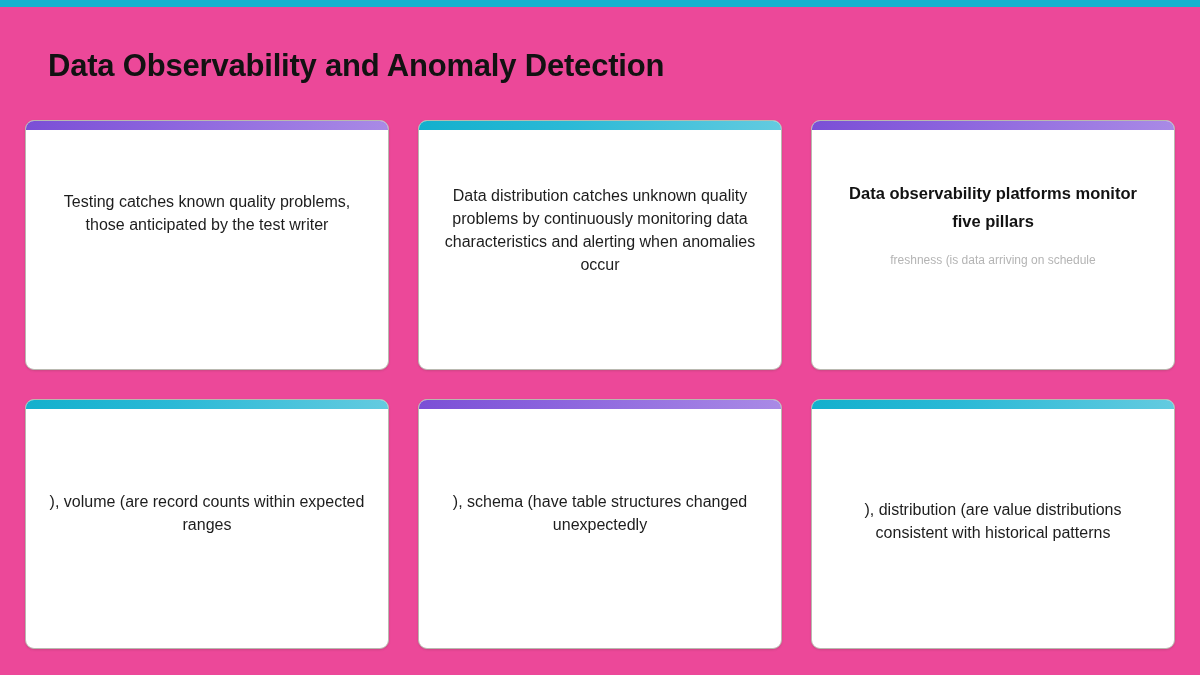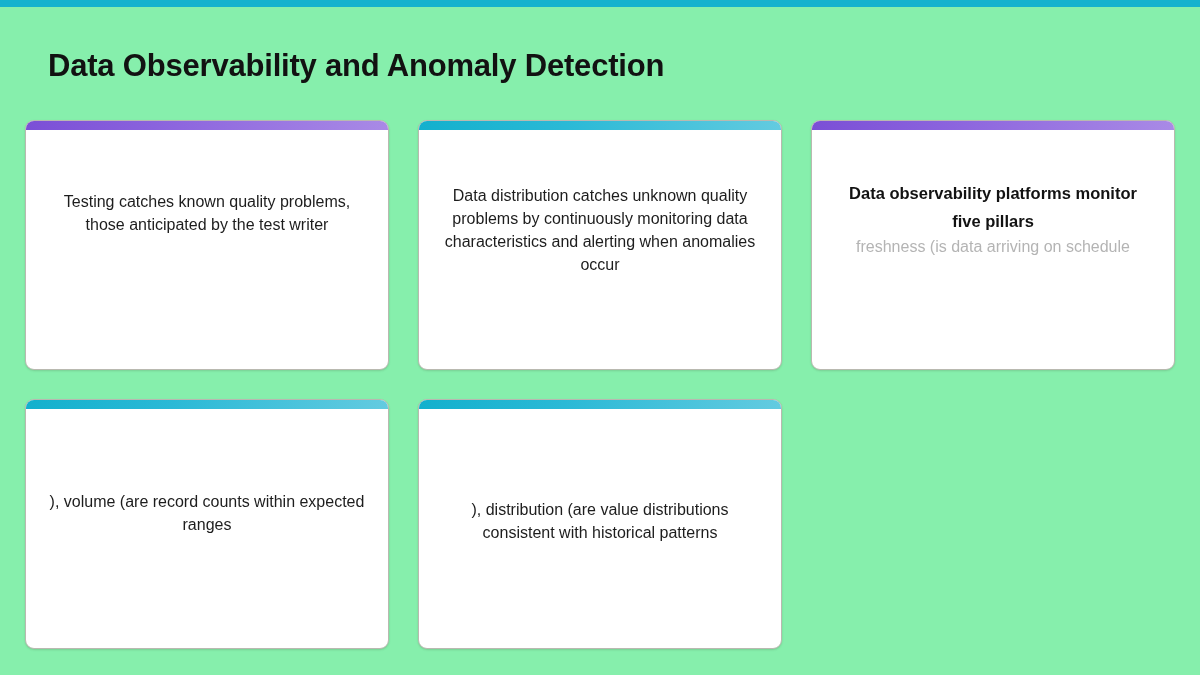--- a/index.html
+++ b/index.html
@@ -14,21 +14,21 @@
     background: #fbfae4;
     font-family: "Liberation Sans", "DejaVu Sans", sans-serif;
     -webkit-font-smoothing: antialiased;
   }
 
   .slide {
     position: relative;
     width: 1200px;
     height: 675px;
     box-sizing: border-box;
-    background: #86efac;
+    background: #ec4899;
   }
 
   
   .top-stripe {
     position: absolute;
     top: 0;
     left: 0;
     width: 1200px;
     height: 7px;
     background: #14b2ce;
@@ -100,24 +100,24 @@
   }
 
   .card-text {
     font-size: 16px;
     line-height: 23px;
     color: #1d1d1d;
     margin: 0;
   }
 
   .card-subtext {
-    font-size: 16px;
+    font-size: 12px;
     line-height: 24px;
     color: #b4b4b4;
-    margin: 0;
+    margin: 13px;
   }
 
   
   .body-pos-a { margin-top: 69px; }
   .body-pos-b { margin-top: 63px; }
   .body-pos-c { margin-top: 58px; }
   .body-pos-d { margin-top: 90px; }
   .body-pos-e { margin-top: 90px; }
   .body-pos-f { margin-top: 98px; }
 </style>
@@ -154,20 +154,26 @@
       </div>
     </div>
 
     <div class="card">
       <div class="card-accent accent-teal"></div>
       <div class="card-body body-pos-d">
         <p class="card-text">), volume (are record counts within expected ranges</p>
       </div>
     </div>
 
+    <div class="card">
+      <div class="card-accent accent-purple"></div>
+      <div class="card-body body-pos-e">
+        <p class="card-text">), schema (have table structures changed unexpectedly</p>
+      </div>
+    </div>
 
     <div class="card">
       <div class="card-accent accent-teal"></div>
       <div class="card-body body-pos-f">
         <p class="card-text">), distribution (are value distributions consistent with historical patterns</p>
       </div>
     </div>
 
   </div>
 </div>

